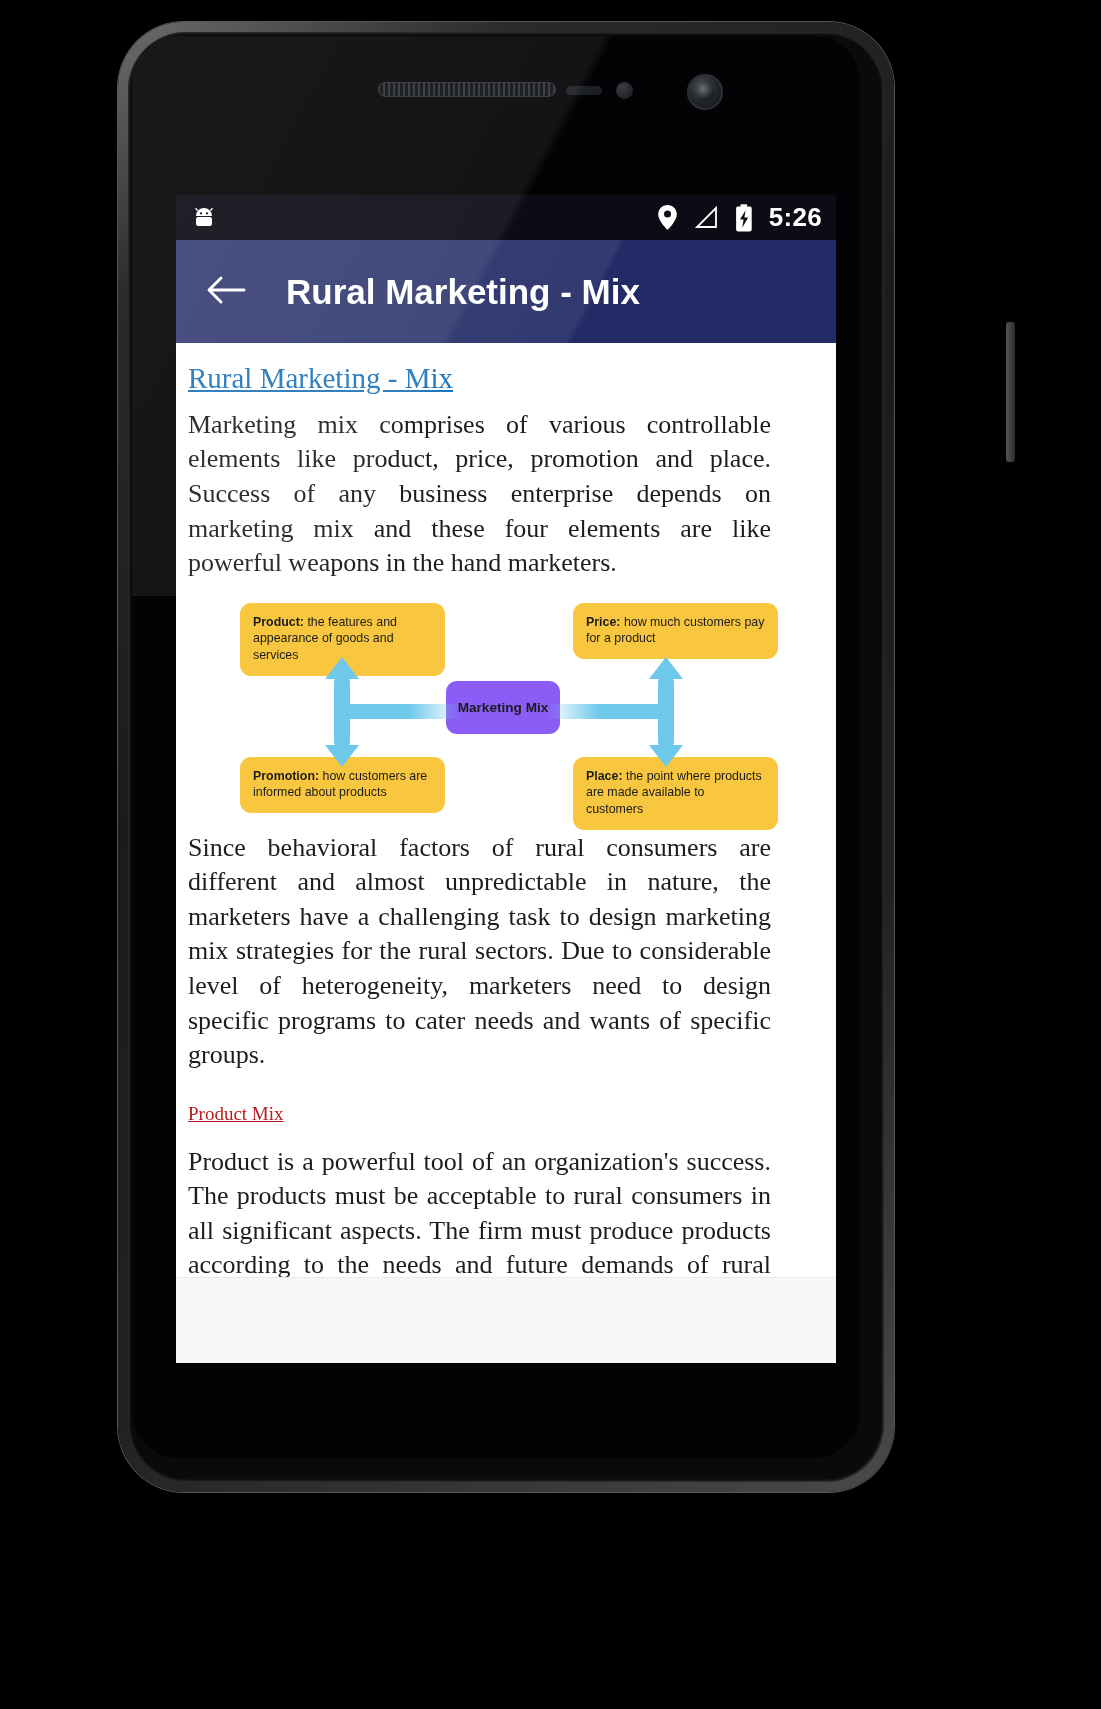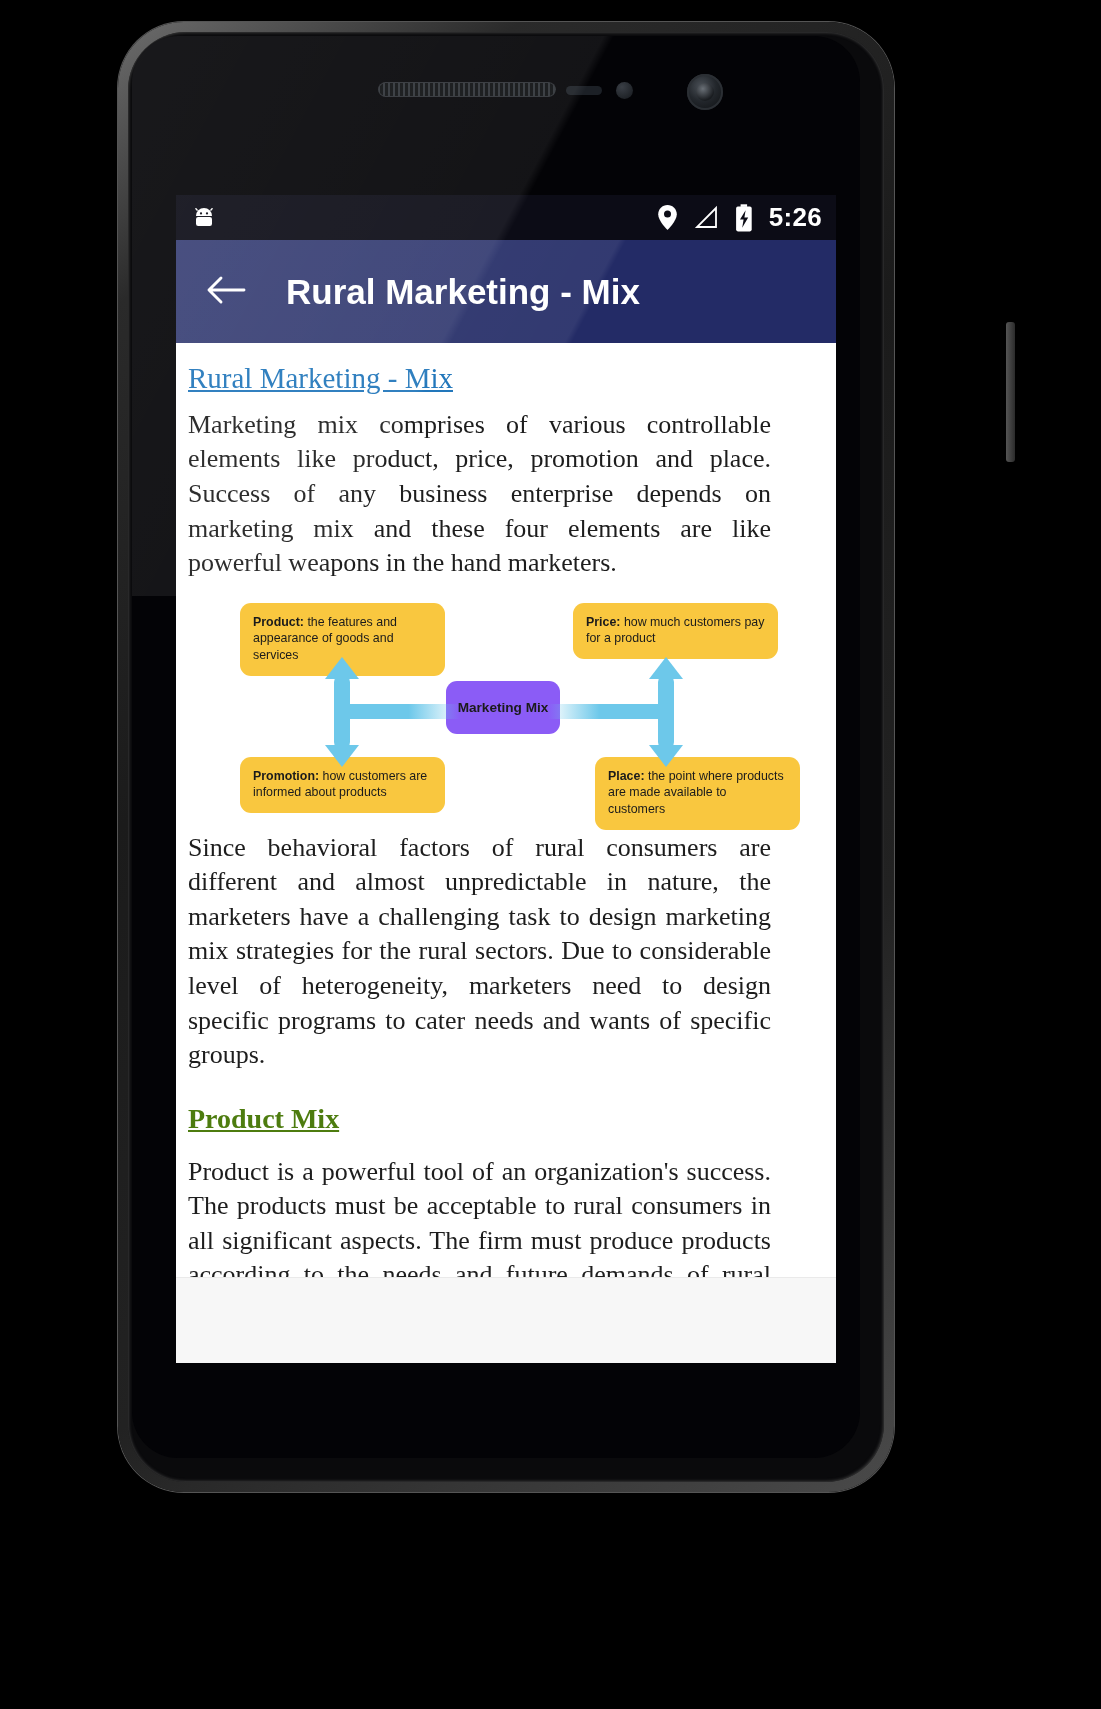--- a/index.html
+++ b/index.html
@@ -183,23 +183,23 @@
   .body-para {
     font-family: "Liberation Serif", serif;
     font-size: 26px;
     line-height: 1.33;
     color: #1d1d1d;
     text-align: justify;
     margin: 6px 0 0 0;
   }
   .section-head {
     font-family: "Liberation Serif", serif;
-    font-size: 28px;
-    font-weight: bold;
-    color: #4d7c0f;
+    font-size: 19px;
+    font-weight: normal;
+    color: #b91c1c;
     text-decoration: underline;
     display: inline-block;
     margin: 30px 0 14px 0;
     cursor: pointer;
   }
 
   
   #mix-diagram {
     position: relative;
     width: 600px;
@@ -213,21 +213,21 @@
     padding: 11px 13px 12px 13px;
     font-family: "Liberation Sans", sans-serif;
     font-size: 12.4px;
     line-height: 1.34;
     color: #1b1b1b;
   }
   .mix-box b { font-weight: bold; }
   #box-product   { left: 52px;  top: 4px;   width: 205px; }
   #box-price     { left: 385px; top: 4px;   width: 205px; }
   #box-promotion { left: 52px;  top: 158px; width: 205px; }
-  #box-place     { left: 385px; top: 158px; width: 205px; margin-left: 22px; }
+  #box-place     { left: 385px; top: 158px; width: 205px; }
   #box-center {
     position: absolute;
     left: 258px; top: 82px;
     width: 114px; height: 53px;
     background: #8b5cf6;
     border-radius: 11px;
     display: flex; align-items: center; justify-content: center;
     font-family: "Liberation Sans", sans-serif;
     font-size: 13.6px;
     font-weight: bold;

